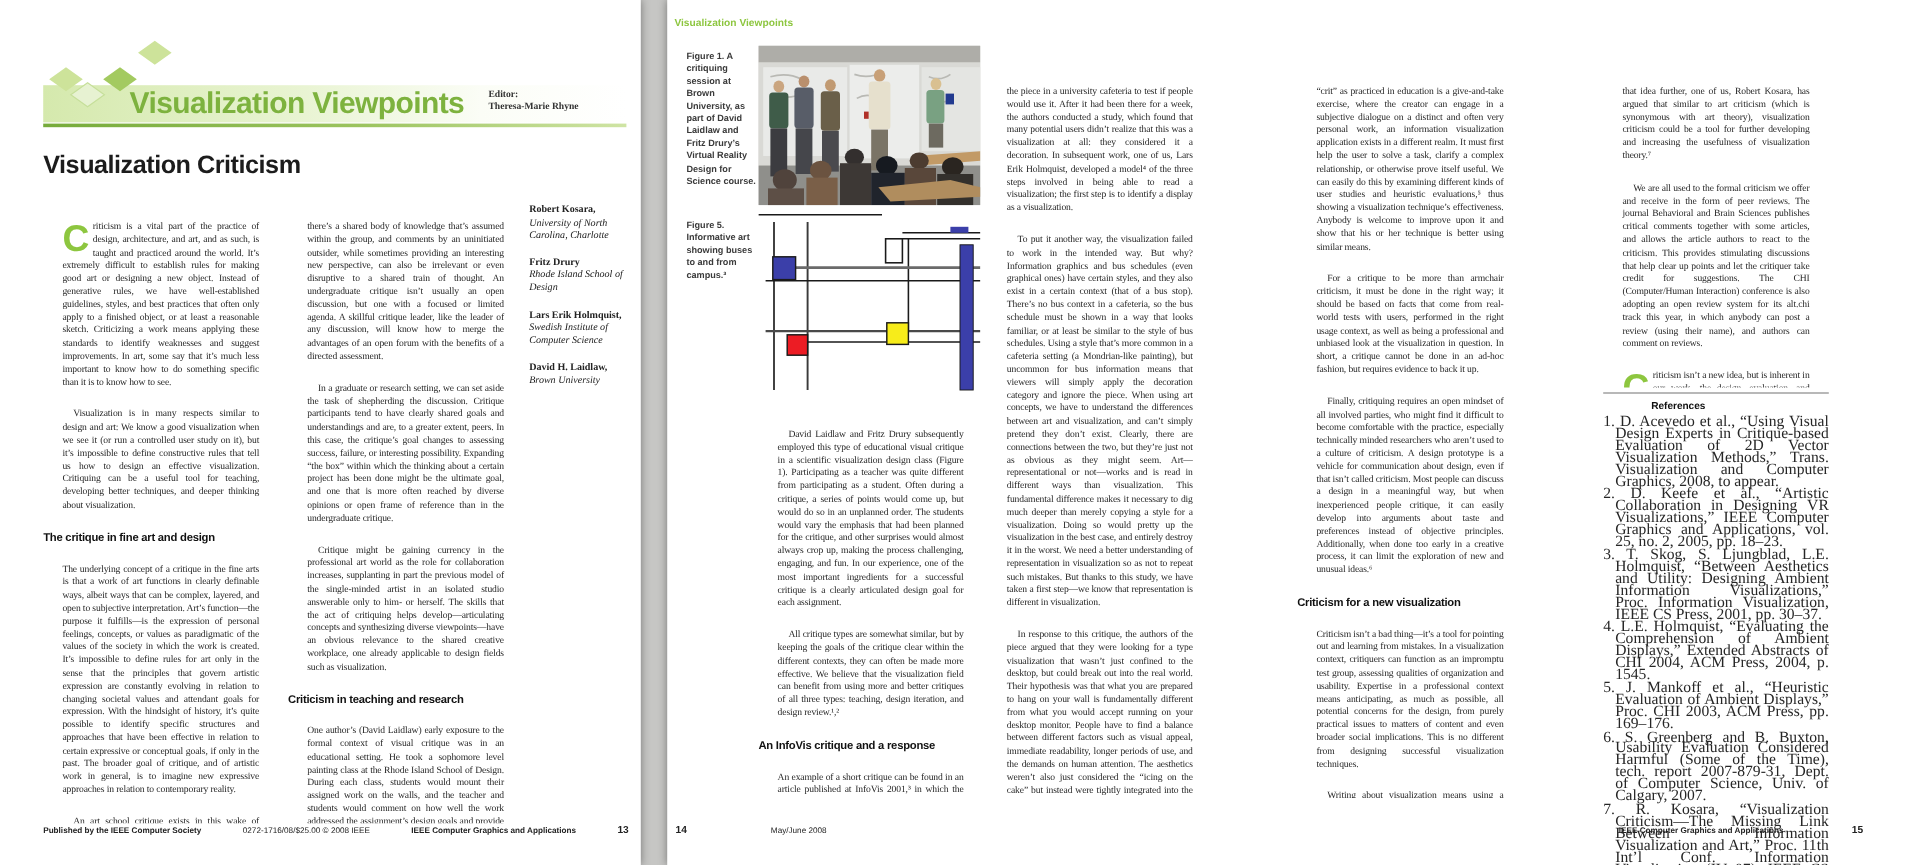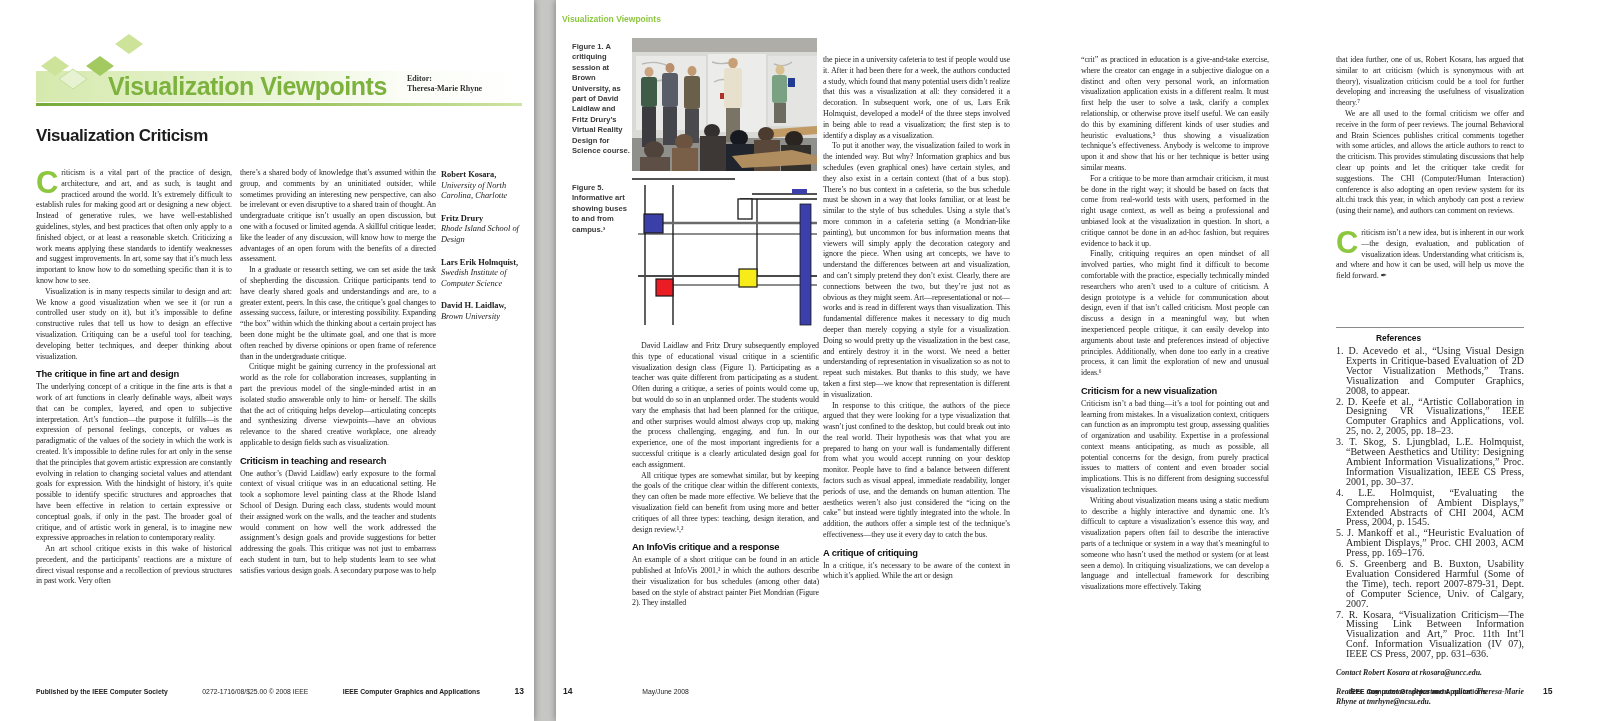--- a/index.html
+++ b/index.html
@@ -10,26 +10,26 @@
 
   
   .band{position:absolute;left:36px;top:71px;width:486px;height:31px;
         background:linear-gradient(90deg,#d5e9ad 0%,#e9f4d3 45%,#fbfdf6 75%,#ffffff 100%);}
   .bandrule{position:absolute;left:36px;top:103px;width:486px;height:3px;
         background:linear-gradient(90deg,#76ab3a 0%,#9cc45f 55%,#cfe4a4 100%);}
   .dept-title{position:absolute;left:108px;top:72px;font-family:"Liberation Sans",sans-serif;
         font-weight:bold;font-size:25px;letter-spacing:-0.5px;color:#7db23e;white-space:nowrap;}
   .editor{position:absolute;left:407px;top:74px;font-size:8px;line-height:10px;font-weight:bold;color:#333;}
   .art-title{position:absolute;left:36px;top:126px;font-family:"Liberation Sans",sans-serif;
-        font-weight:bold;font-size:17px;letter-spacing:-0.4px;color:#1c1c1c;}
+        font-weight:bold;font-size:21px;letter-spacing:-0.4px;color:#1c1c1c;}
 
   
   .bodycol{position:absolute;font-size:8px;line-height:10.8px;text-align:justify;color:#262626;
         letter-spacing:-0.1px;overflow:hidden;}
-  .bodycol p{margin:0;}
+  .bodycol p{margin:16px;}
   .bodycol p.ind{text-indent:9px;}
   .sec{font-family:Liberation Sans, sans-serif;font-weight:bold;font-size:9.4px;letter-spacing:-0.2px;
         color:#111;margin:7px 0 2px 0;}
   .dropcap{float:left;font-family:"Liberation Sans",sans-serif;font-weight:bold;font-size:31px;
         line-height:25px;color:#8dc63f;margin:2px 3px 0 0;}
 
   
   .authors{position:absolute;left:441px;top:170px;width:84px;font-size:8.4px;line-height:10.6px;color:#222;}
   .authors .entry{margin-bottom:12px;}
   .authors .nm{font-weight:bold;}
@@ -39,21 +39,21 @@
   .runhead{position:absolute;left:6px;top:14px;font-family:"Liberation Sans",sans-serif;font-weight:bold;
         font-size:8.5px;color:#8dc63f;}
   .caption{position:absolute;left:16px;width:60px;font-family:"Liberation Sans",sans-serif;font-weight:bold;
         font-size:7.6px;line-height:10.4px;color:#3a3a3a;}
   .fig{position:absolute;left:76px;width:185px;}
 
   
   .refs{position:absolute;left:780px;top:327px;width:188px;color:#262626;}
   .refs .rule{border-top:1px solid #8a8a8a;margin-bottom:5px;}
   .refs h4{font-family:"Liberation Sans",sans-serif;font-size:8.4px;margin:0 0 3px 0;color:#111;padding-left:40px;}
-  .refs .ref{font-size:10px;line-height:9.9px;text-align:justify;padding-left:10px;text-indent:-10px;margin:0 0 1px 0;}
+  .refs .ref{font-size:13px;line-height:9.9px;text-align:justify;padding-left:10px;text-indent:-10px;margin:0 0 1px 0;}
   .note{font-size:7.8px;line-height:10px;font-weight:bold;font-style:italic;margin-top:9px;text-align:justify;}
 
   
   .foot{position:absolute;top:686px;font-family:"Liberation Sans",sans-serif;font-size:6.8px;color:#222;gap:29px;}
   #foot13{left:36px;width:488px;display:flex;justify-content:space-between;align-items:baseline;}
   .fbold{font-weight:bold;}
   .pnum{font-weight:bold;font-size:8.5px;}
   .endmark{font-size:8px;color:#333;}
 </style>
 </head>

